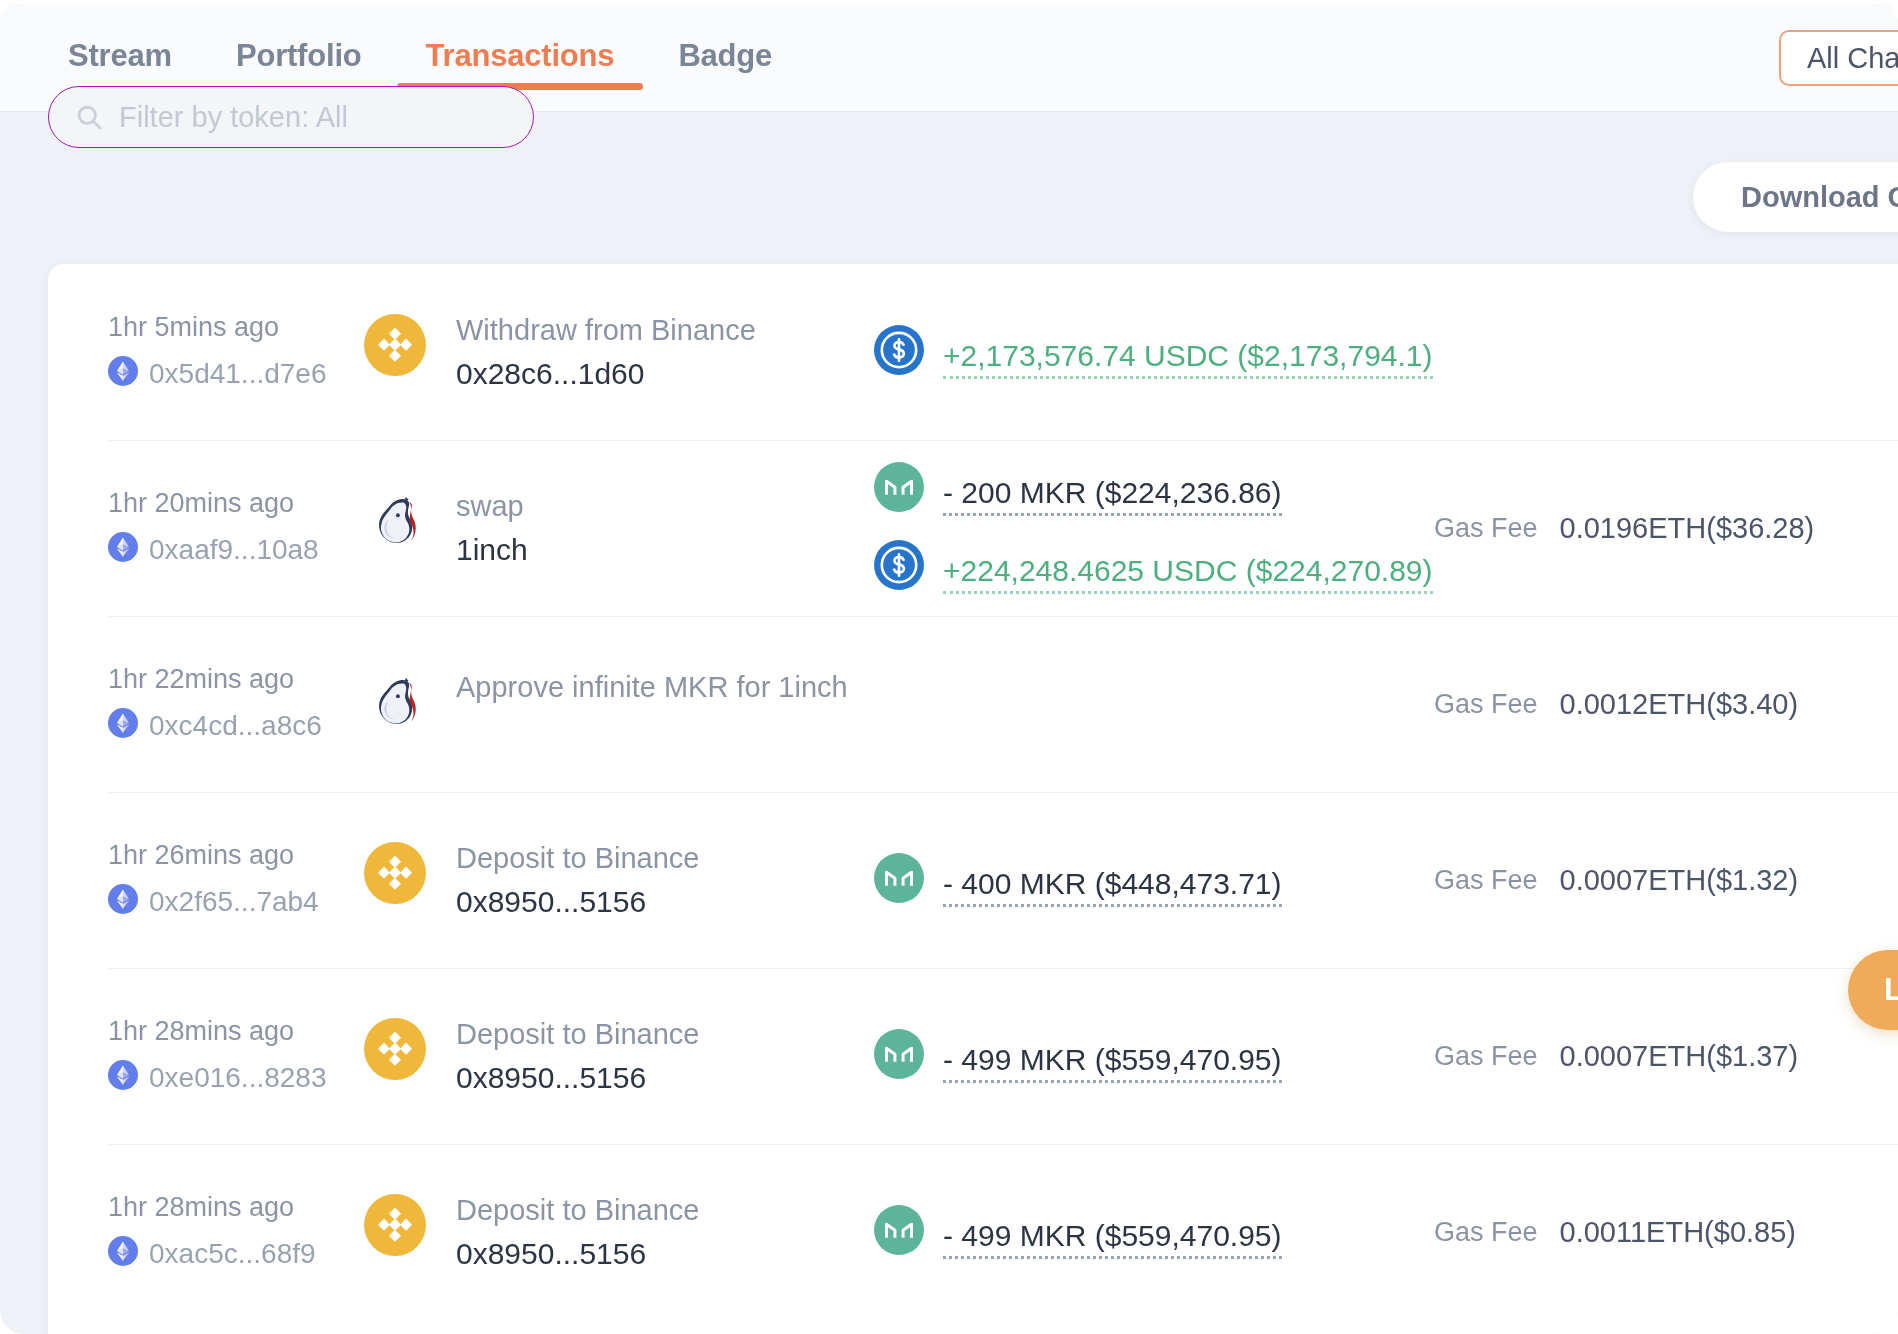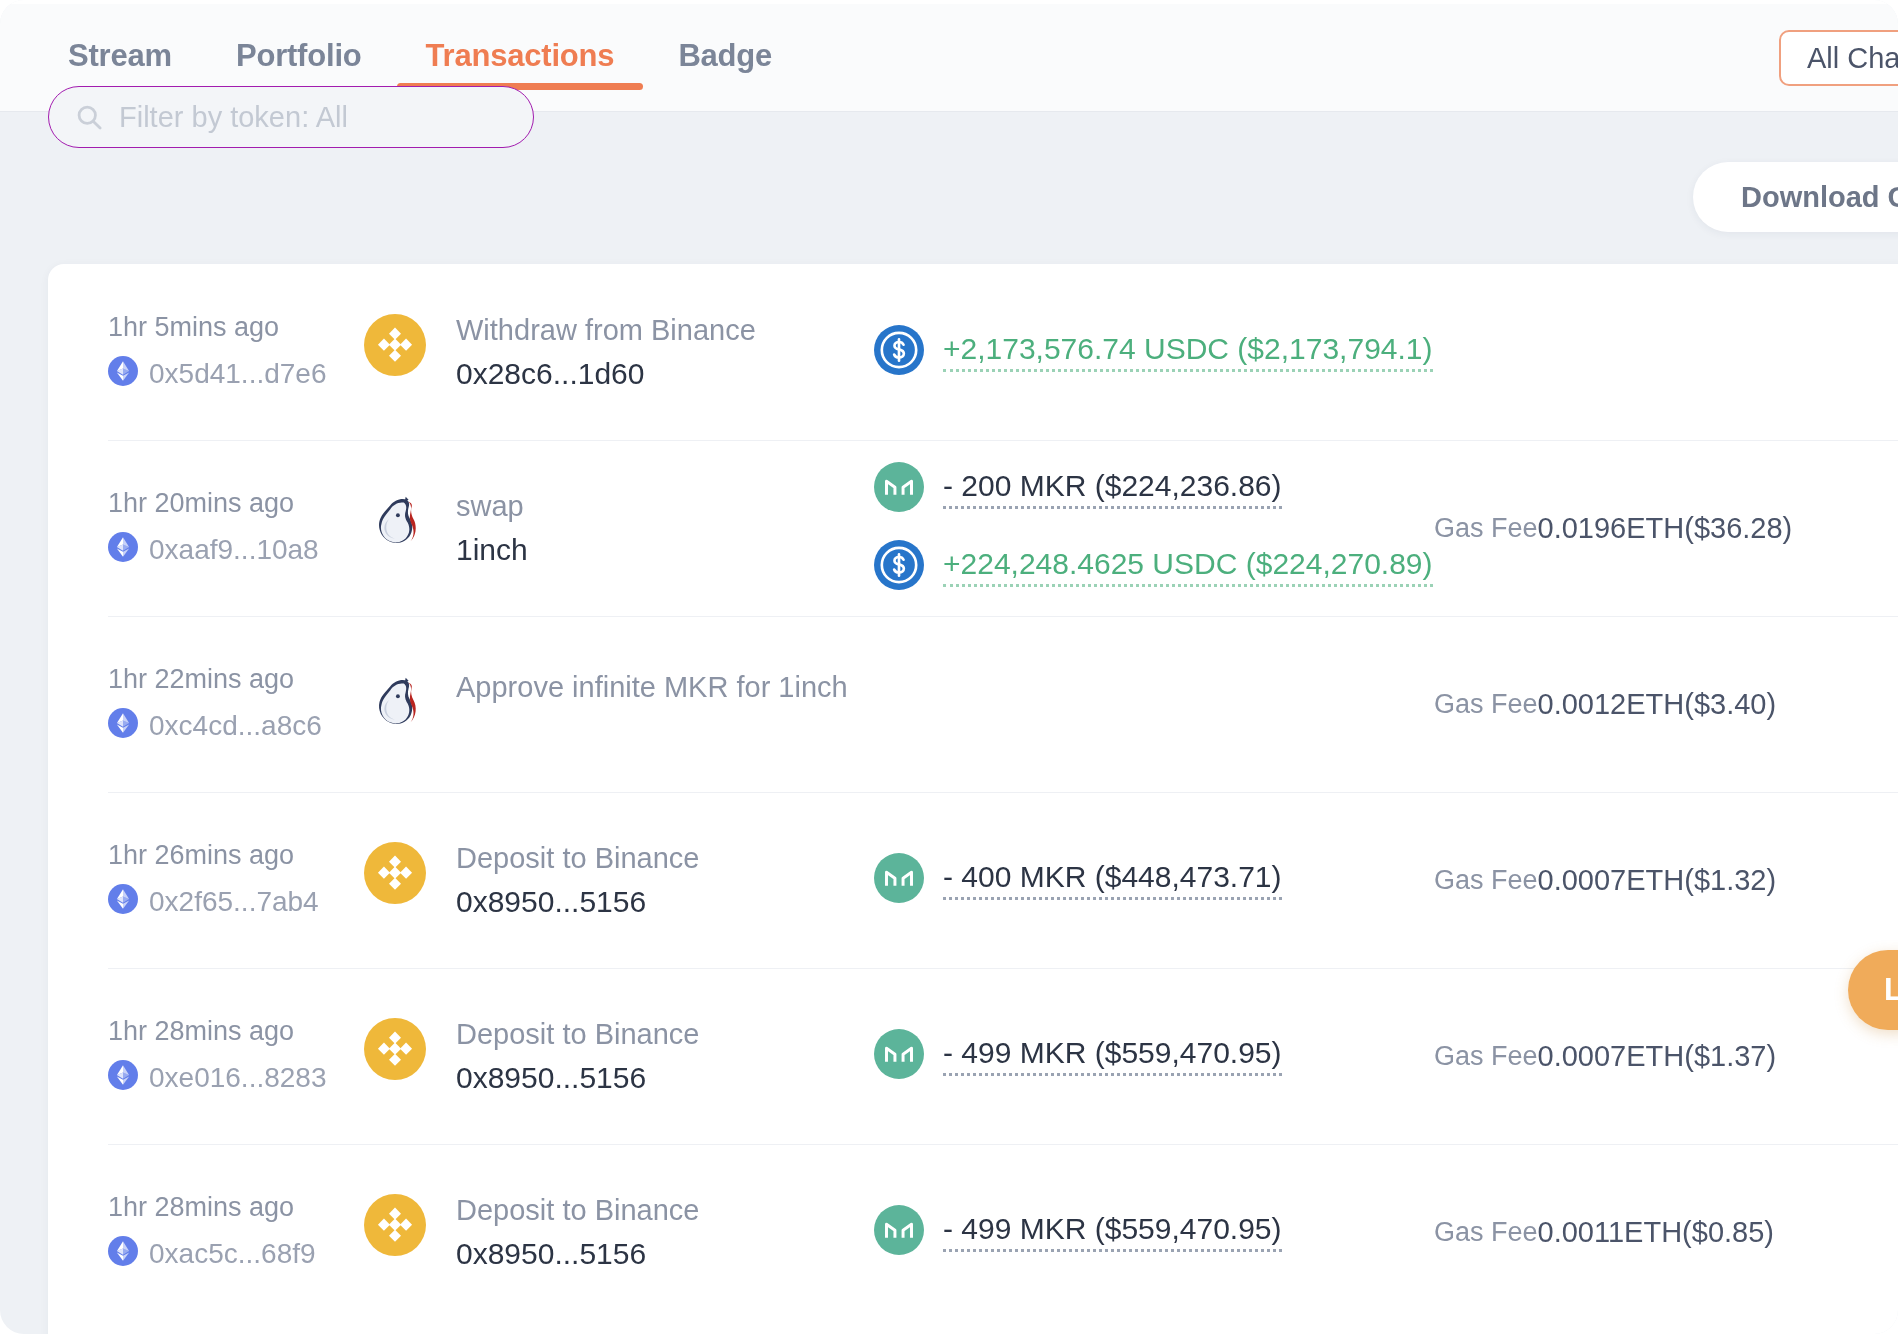--- a/index.html
+++ b/index.html
@@ -201,35 +201,35 @@
     color: #2c3444;
     margin-top: 10px;
     white-space: nowrap;
   }
   .c-action.single .txt .title { color: #8b93a4; }
 
   
   .c-amounts { width: 560px; flex: none; }
   .amt {
     display: flex;
-    align-items: center;
+    align-items: flex-end;
     gap: 19px;
     white-space: nowrap;
   }
   .amt + .amt { margin-top: 24px; }
   .amt .val {
     font-size: 30px;
     border-bottom: 3px dotted #9aa3b2;
     padding-bottom: 3px;
   }
   .amt .val.neg { color: #2c3444; }
   .amt .val.pos { color: #4caf7d; border-bottom-color: #9bd2b6; }
 
   
-  .c-gas { display: flex; align-items: center; white-space: nowrap; }
+  .c-gas { display: flex; align-items: center; gap: 22px; white-space: nowrap; }
   .c-gas .lbl { font-size: 27px; color: #8b93a4; }
   .c-gas .amt2 { font-size: 29px; color: #4b5469; }
 
   
   .ic { display: block; flex: none; }
 
   
   .live-fab {
     position: absolute;
     left: 1848px;

